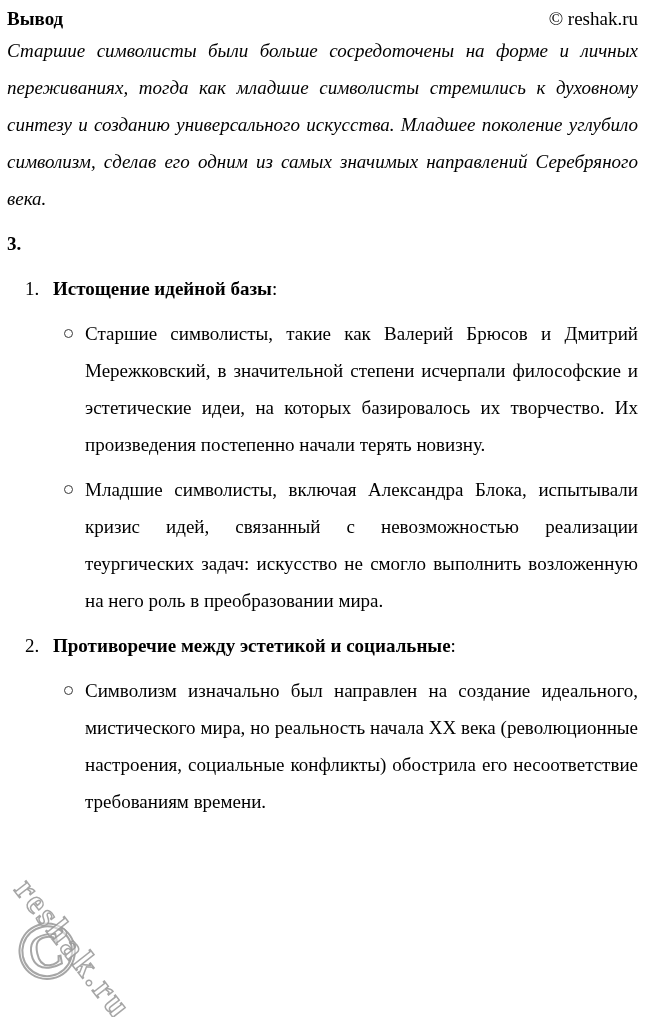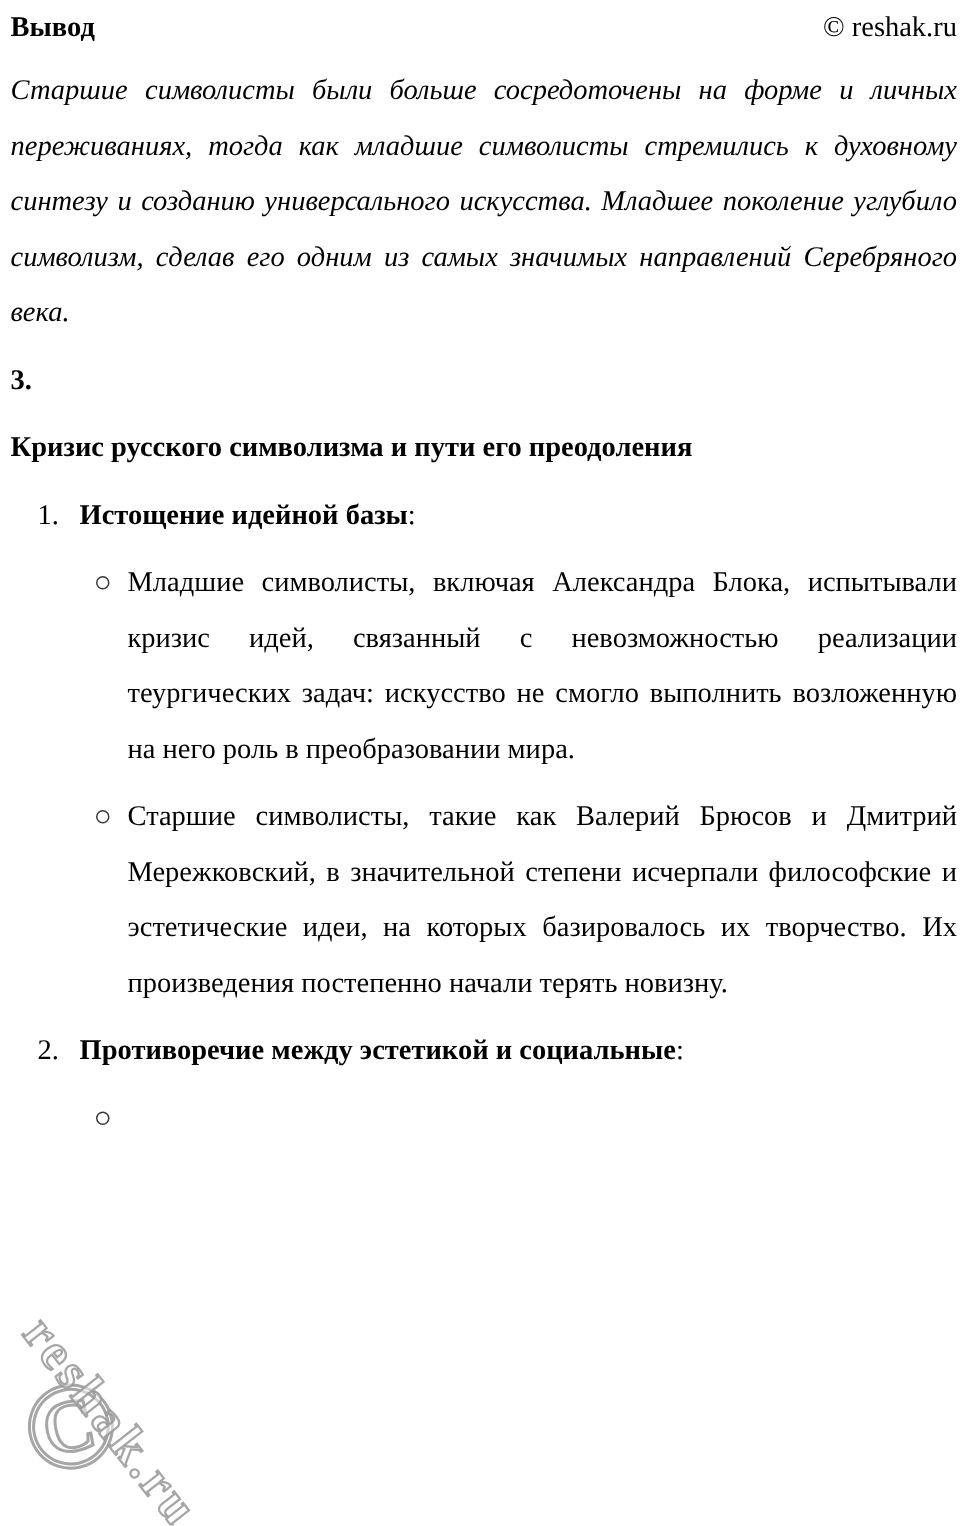--- a/index.html
+++ b/index.html
@@ -13,21 +13,20 @@
     position: relative;
     overflow: hidden;
   }
   .page { padding: 6px 8px 0 7px; position: relative; z-index: 1; }
 
   .header {
     display: flex;
     justify-content: space-between;
     align-items: baseline;
     line-height: 26px;
-    margin-bottom: 10px;
   }
   .h-title { font-weight: bold; }
 
   .para {
     margin: 0 0 8px 0;
     line-height: 37px;
     text-align: justify;
     font-style: italic;
   }
   .bold { font-weight: bold; }
@@ -105,45 +104,45 @@
 
   <div class="header">
     <span class="h-title">Вывод</span>
     <span class="h-copy">© reshak.ru</span>
   </div>
 
   <p class="para">Старшие символисты были больше сосредоточены на форме и личных переживаниях, тогда как младшие символисты стремились к духовному синтезу и созданию универсального искусства. Младшее поколение углубило символизм, сделав его одним из самых значимых направлений Серебряного века.</p>
 
   <p class="sec-num">3.</p>
 
-  <p class="sec-heading">Кризис русского символизма и пути его преодоления</p>
 
 
   <div class="olitem">
     <span class="num">1.</span>
     <span class="bold">Истощение идейной базы</span><span>:</span>
   </div>
 
   <div class="bullet">
     <span class="marker"></span>
-    <span>Младшие символисты, включая Александра Блока, испытывали кризис идей, связанный с невозможностью реализации теургических задач: искусство не смогло выполнить возложенную на него роль в преобразовании мира.</span>
+    <span>Старшие символисты, такие как Валерий Брюсов и Дмитрий Мережковский, в значительной степени исчерпали философские и эстетические идеи, на которых базировалось их творчество. Их произведения постепенно начали терять новизну.</span>
   </div>
 
   <div class="bullet">
     <span class="marker"></span>
-    <span>Старшие символисты, такие как Валерий Брюсов и Дмитрий Мережковский, в значительной степени исчерпали философские и эстетические идеи, на которых базировалось их творчество. Их произведения постепенно начали терять новизну.</span>
+    <span>Младшие символисты, включая Александра Блока, испытывали кризис идей, связанный с невозможностью реализации теургических задач: искусство не смогло выполнить возложенную на него роль в преобразовании мира.</span>
   </div>
 
   <div class="olitem">
     <span class="num">2.</span>
     <span class="bold">Противоречие между эстетикой и социальные</span><span>:</span>
   </div>
 
   <div class="bullet">
     <span class="marker"></span>
+    <span>Символизм изначально был направлен на создание идеального, мистического мира, но реальность начала XX века (революционные настроения, социальные конфликты) обострила его несоответствие требованиям времени.</span>
   </div>
 
 </div>
 
 <div class="watermark">
   <span class="wm-symbol">©</span>
   <span class="wm-text">reshak.ru</span>
 </div>
 
 </body></html>

